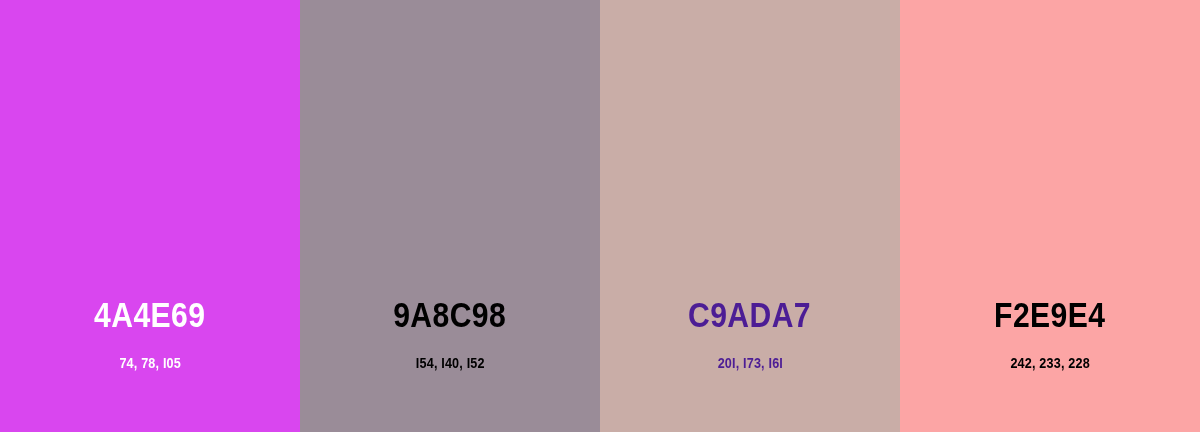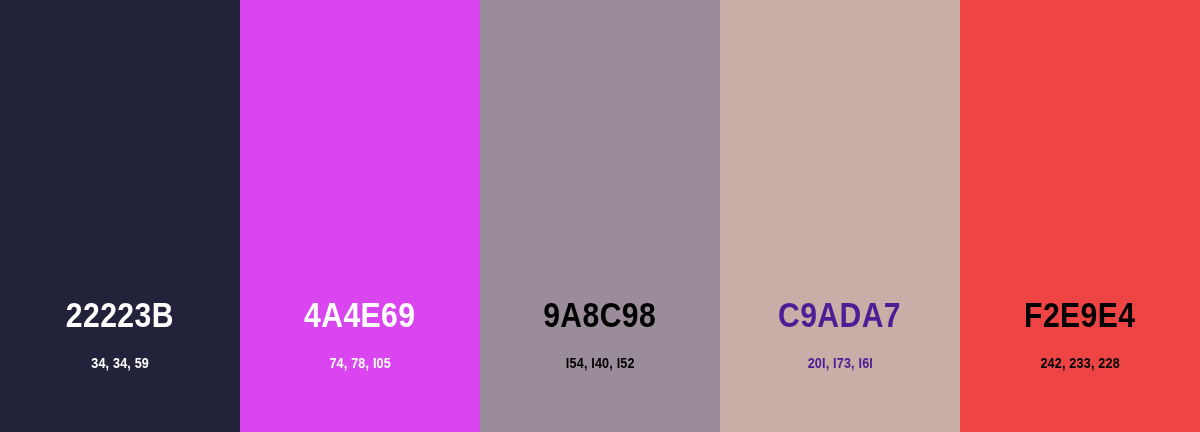--- a/index.html
+++ b/index.html
@@ -55,38 +55,34 @@
     white-space: nowrap;
     position: absolute;
     bottom: 62px;
   }
 </style>
 </head>
 <body style="background: rgb(255, 255, 255);">
 
 <div class="palette">
 
-  <div class="swatch" style="background-color: rgb(34, 34, 59); color: rgb(255, 255, 255);">
-    <div class="swatch-hex">22223B</div>
-    <div class="swatch-rgb">34, 34, 59</div>
-  </div>
 
   <div class="swatch" style="background-color: #d946ef; color: rgb(255, 255, 255);">
     <div class="swatch-hex">4A4E69</div>
     <div class="swatch-rgb">74, 78, I05</div>
   </div>
 
   <div class="swatch" style="background-color: rgb(154, 140, 152); color: rgb(0, 0, 0); text-decoration: underline;">
     <div class="swatch-hex">9A8C98</div>
     <div class="swatch-rgb">I54, I40, I52</div>
   </div>
 
   <div class="swatch" style="background-color: rgb(201, 173, 167); color: #4c1d95;">
     <div class="swatch-hex">C9ADA7</div>
     <div class="swatch-rgb">20I, I73, I6I</div>
   </div>
 
-  <div class="swatch" style="background-color: #ef4444; color: rgb(0, 0, 0); text-align: center;">
+  <div class="swatch" style="background-color: #fca5a5; color: rgb(0, 0, 0); text-align: center;">
     <div class="swatch-hex">F2E9E4</div>
     <div class="swatch-rgb">242, 233, 228</div>
   </div>
 
 </div>
 
 </body></html>

